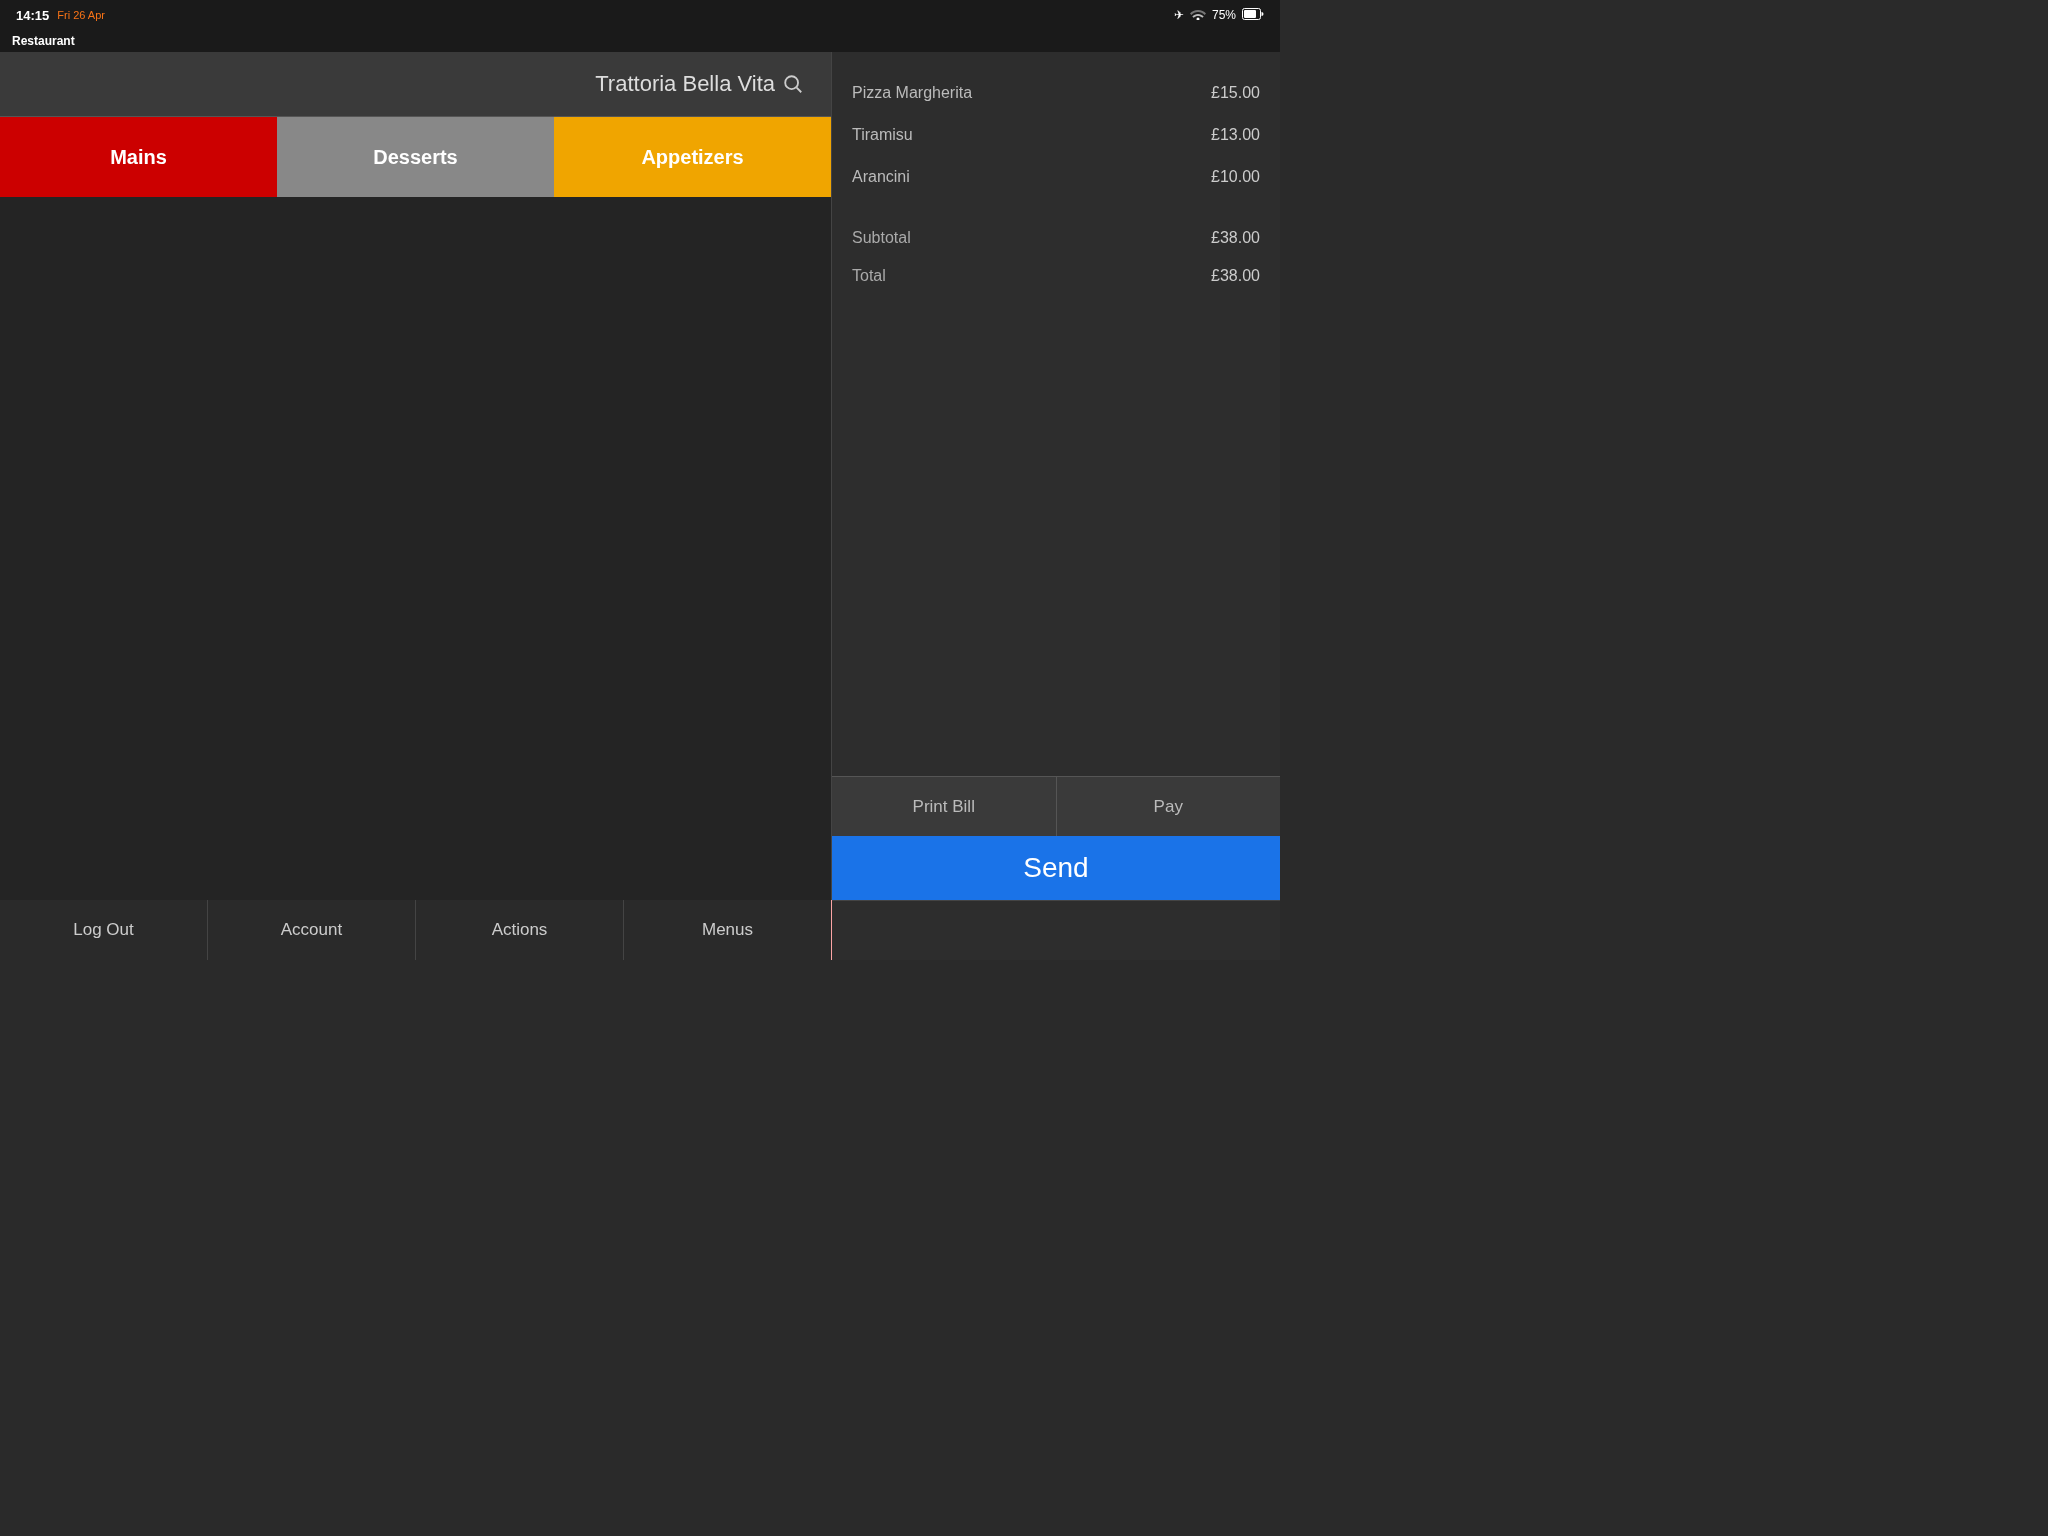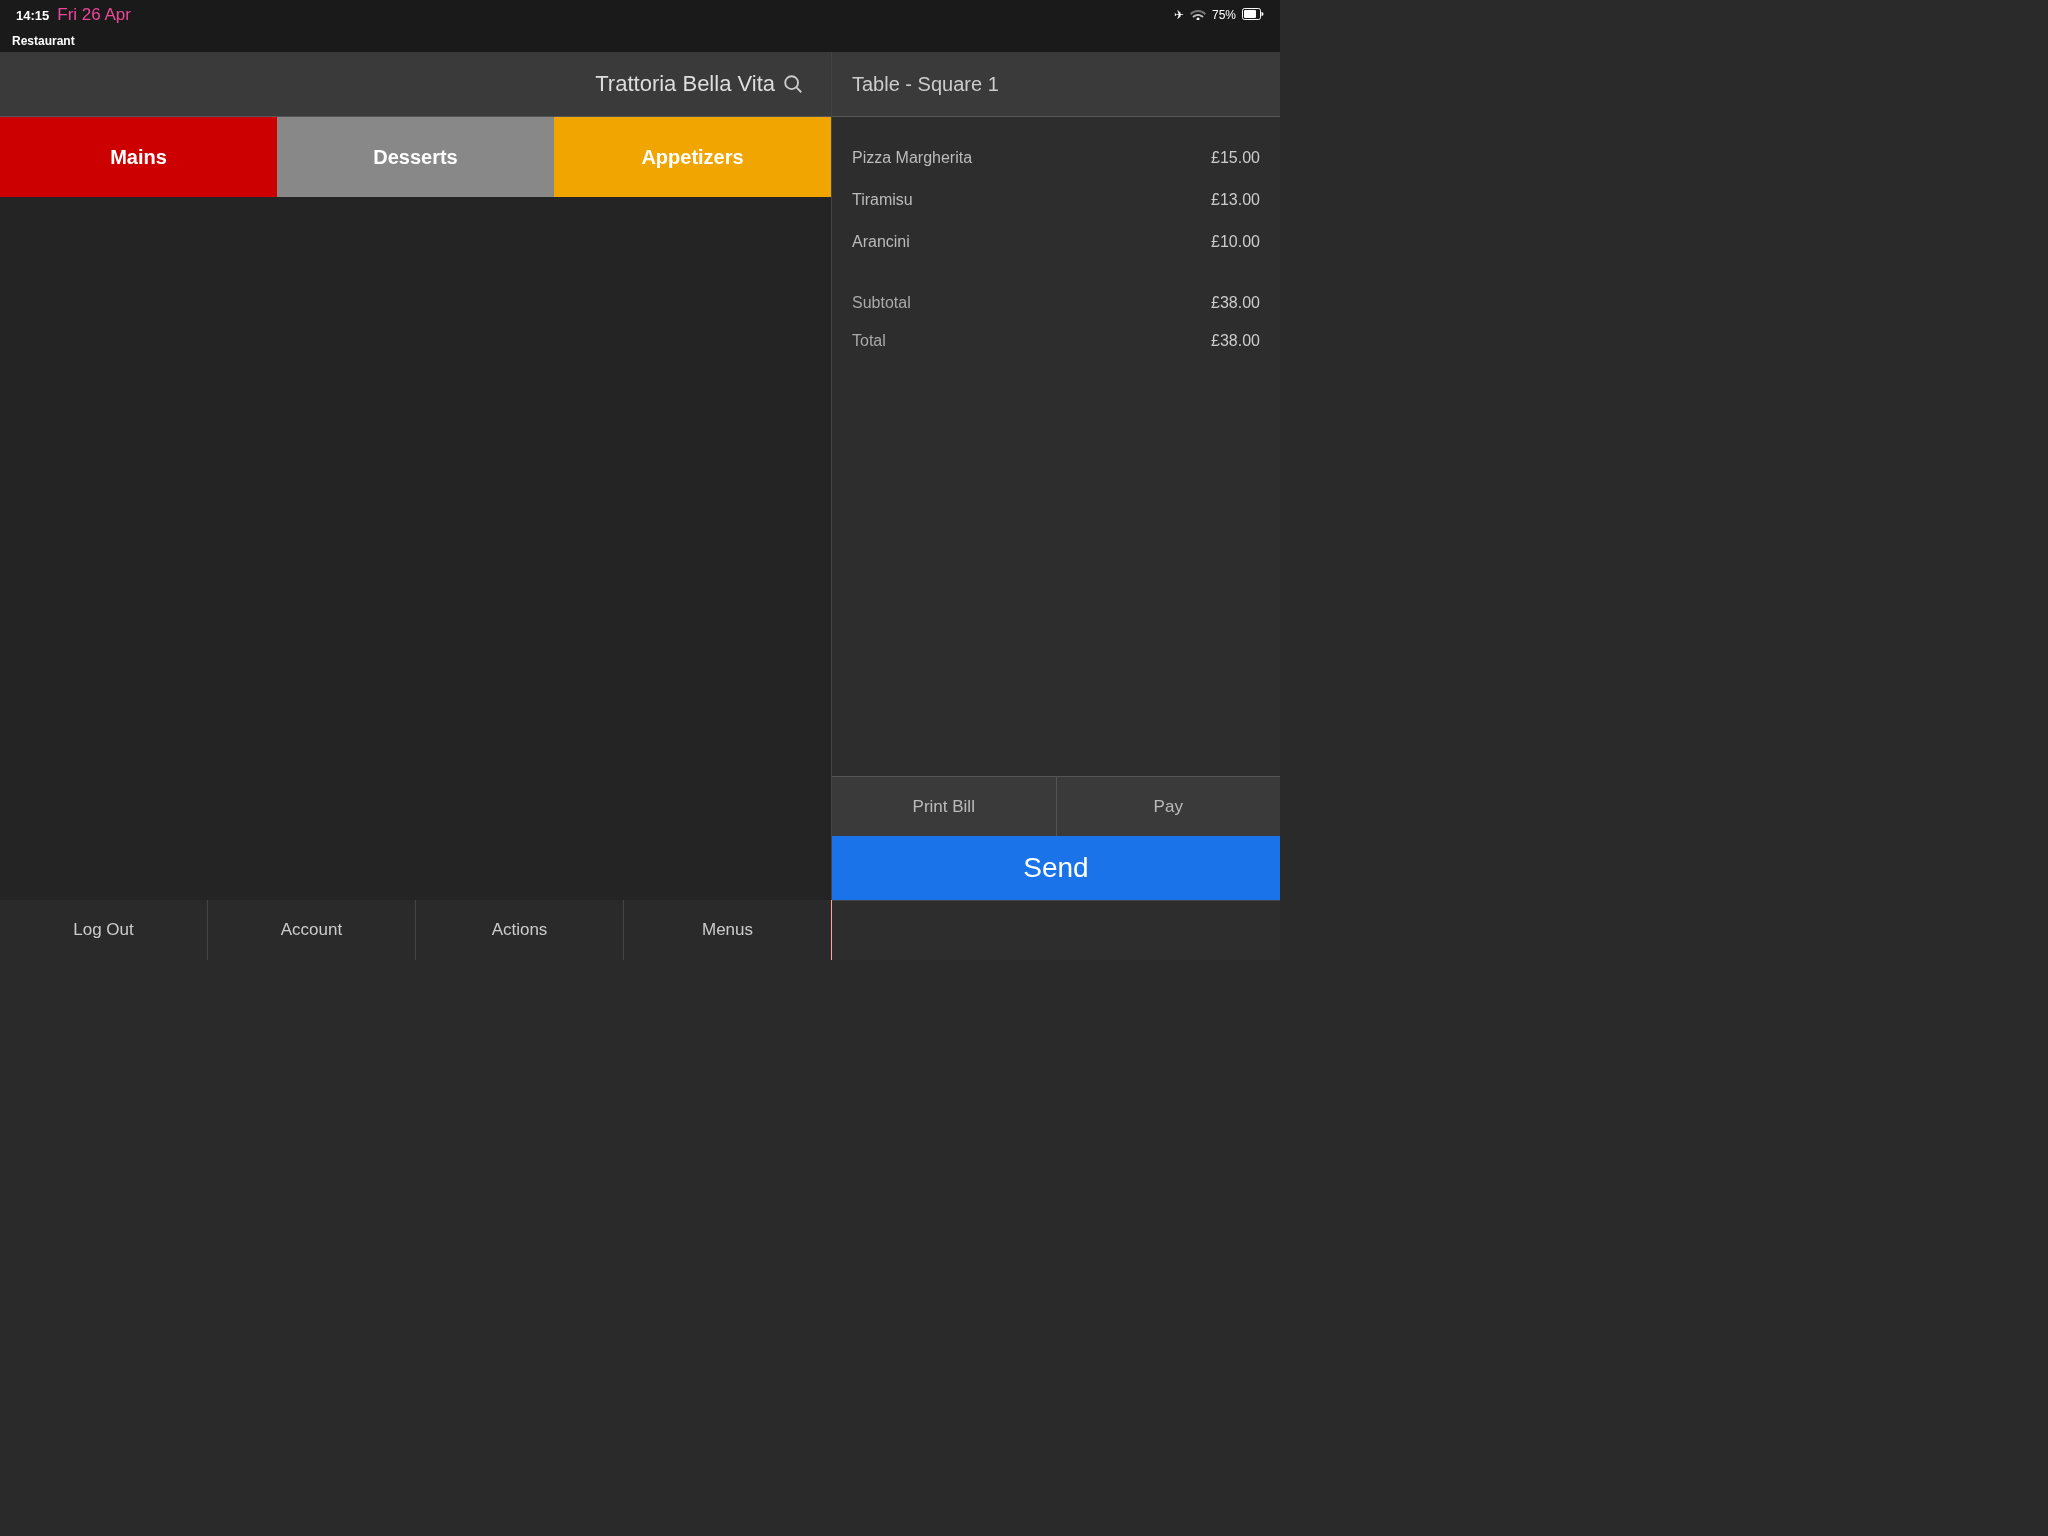--- a/index.html
+++ b/index.html
@@ -29,22 +29,22 @@
       gap: 8px;
     }
 
     .status-time {
       font-size: 13px;
       font-weight: 600;
       color: #fff;
     }
 
     .status-date {
-      font-size: 17px;
-      color: #ec4899;
+      font-size: 11px;
+      color: #f97316;
     }
 
     .status-right {
       display: flex;
       align-items: center;
       gap: 6px;
       font-size: 12px;
       color: #fff;
     }
 
@@ -335,23 +335,20 @@
         <span>Appetizers</span>
       </div>
     </div>
 
     <div class="menu-content"></div>
 
   </div>
 
   <div class="right-panel">
 
-    <div class="right-header">
-      <span class="table-name">Table - Square 1</span>
-    </div>
 
     <div class="order-items">
 
       <div class="order-item">
         <span class="order-item-name">Pizza Margherita</span>
         <span class="order-item-price">£15.00</span>
       </div>
 
       <div class="order-item">
         <span class="order-item-name">Tiramisu</span>

